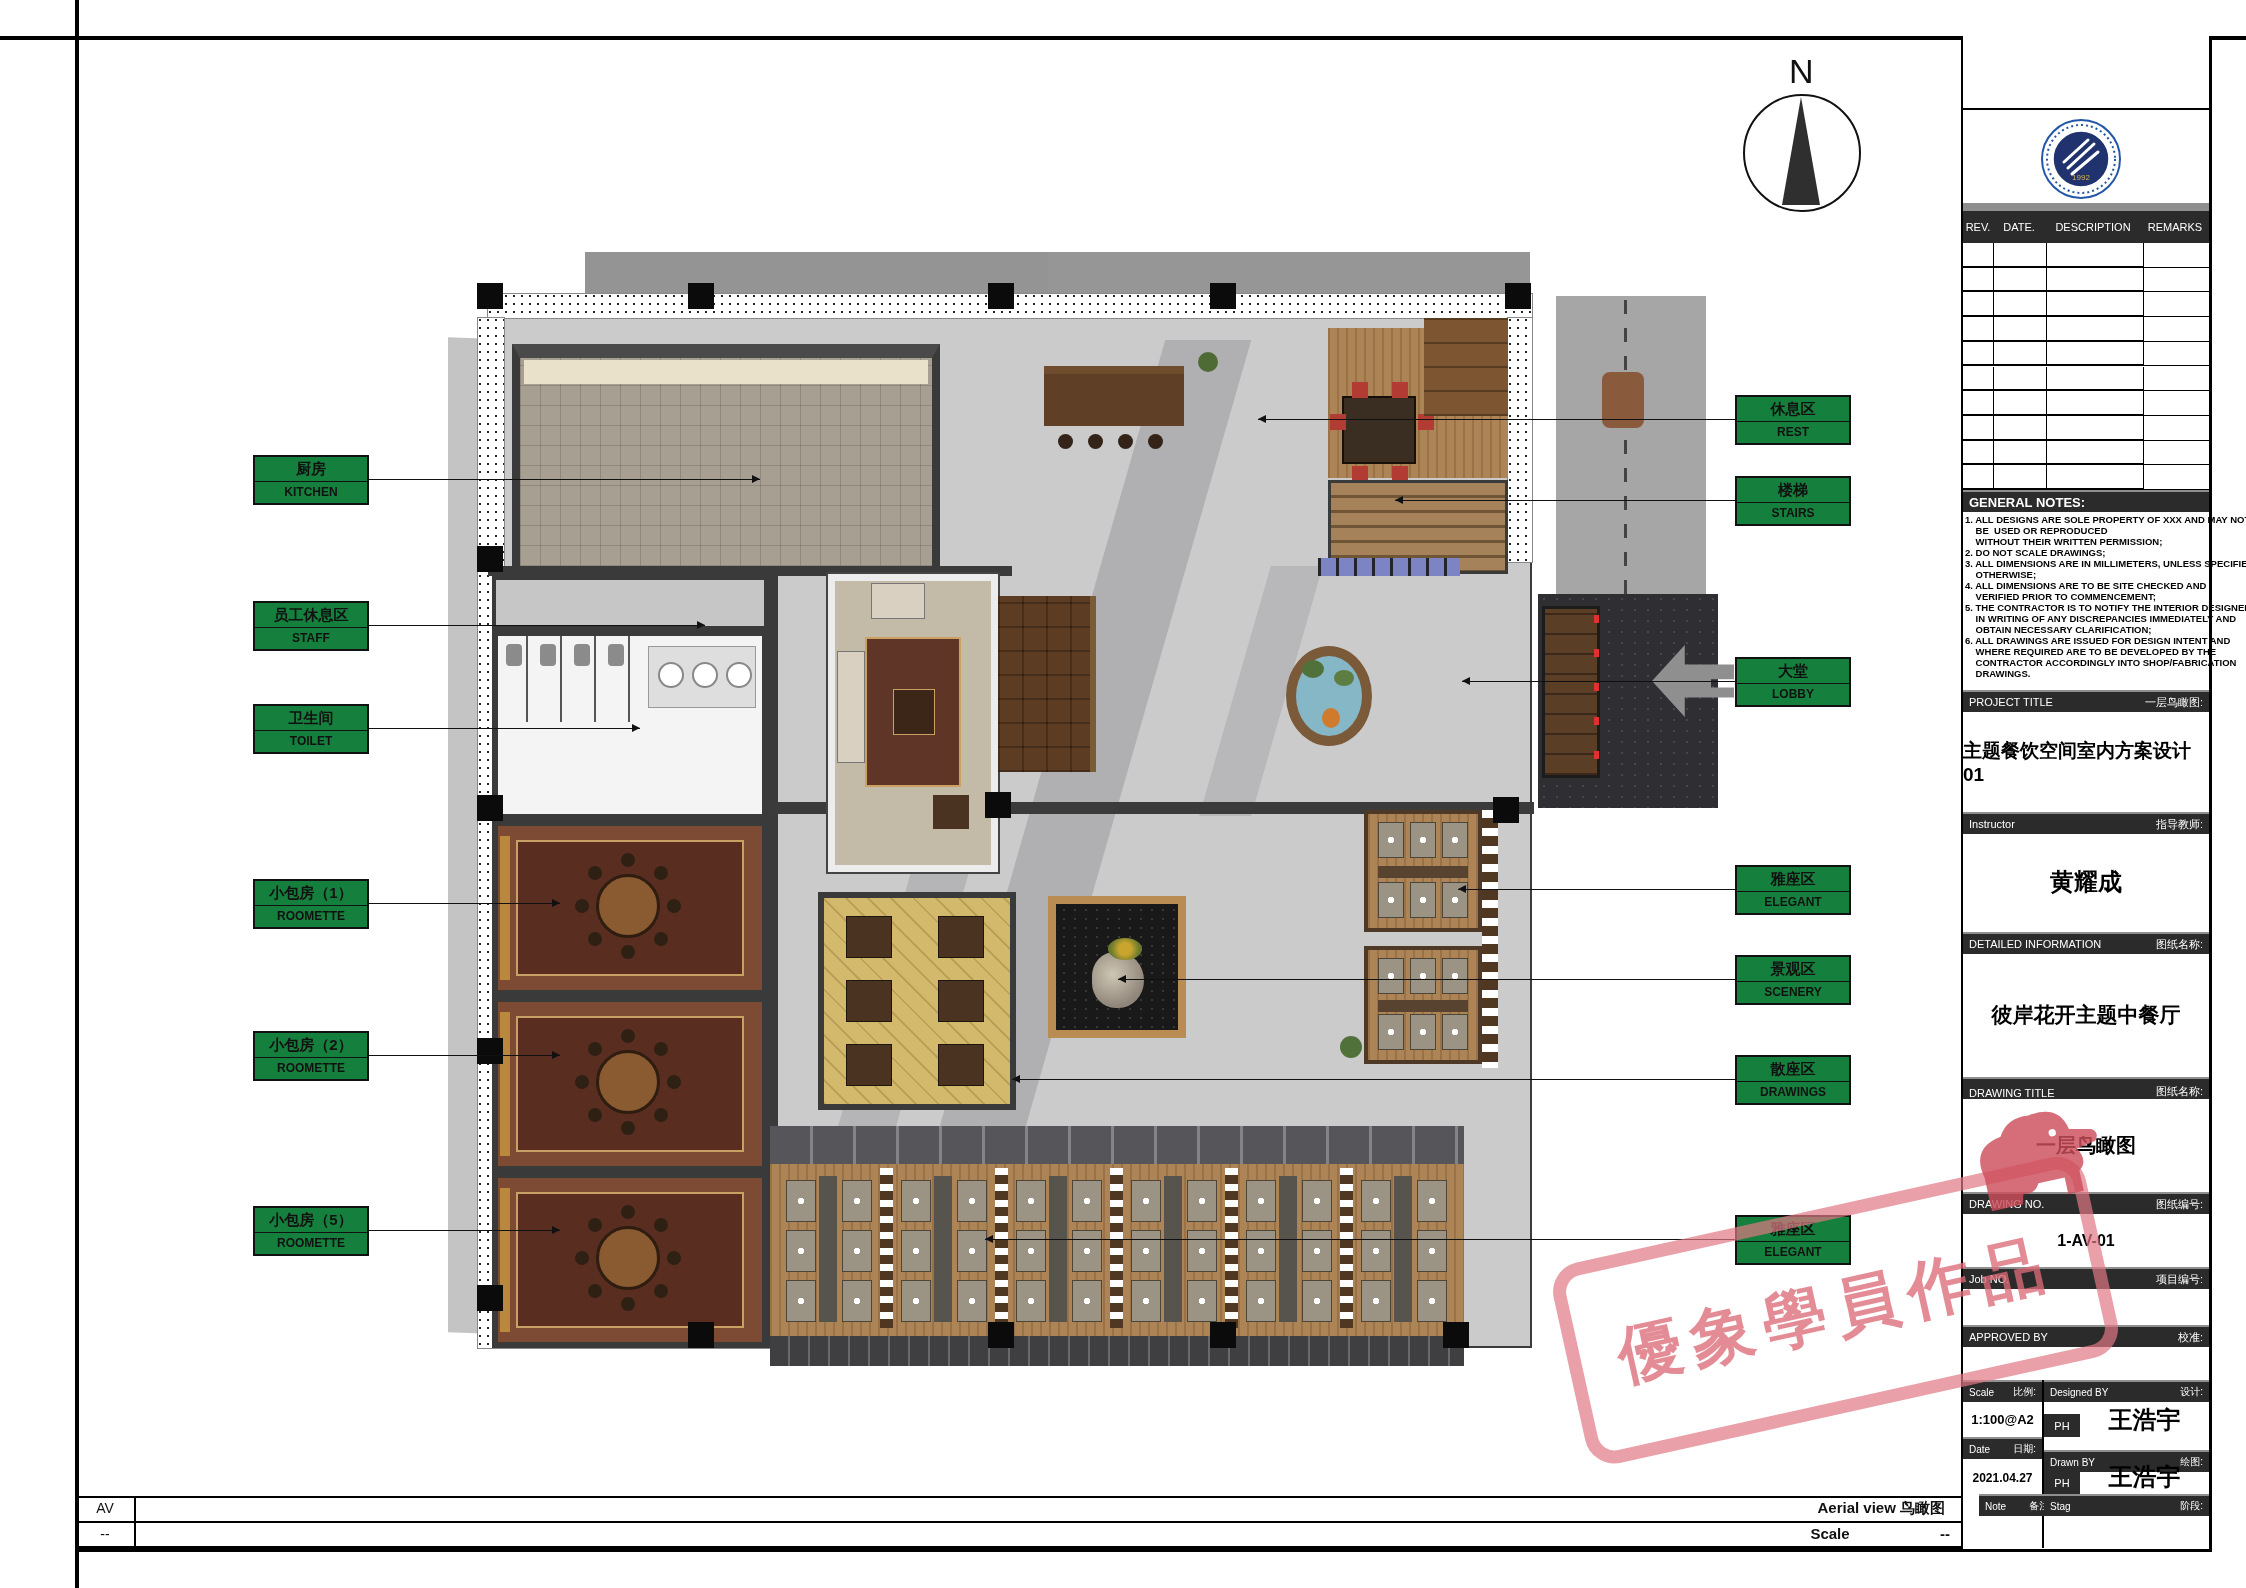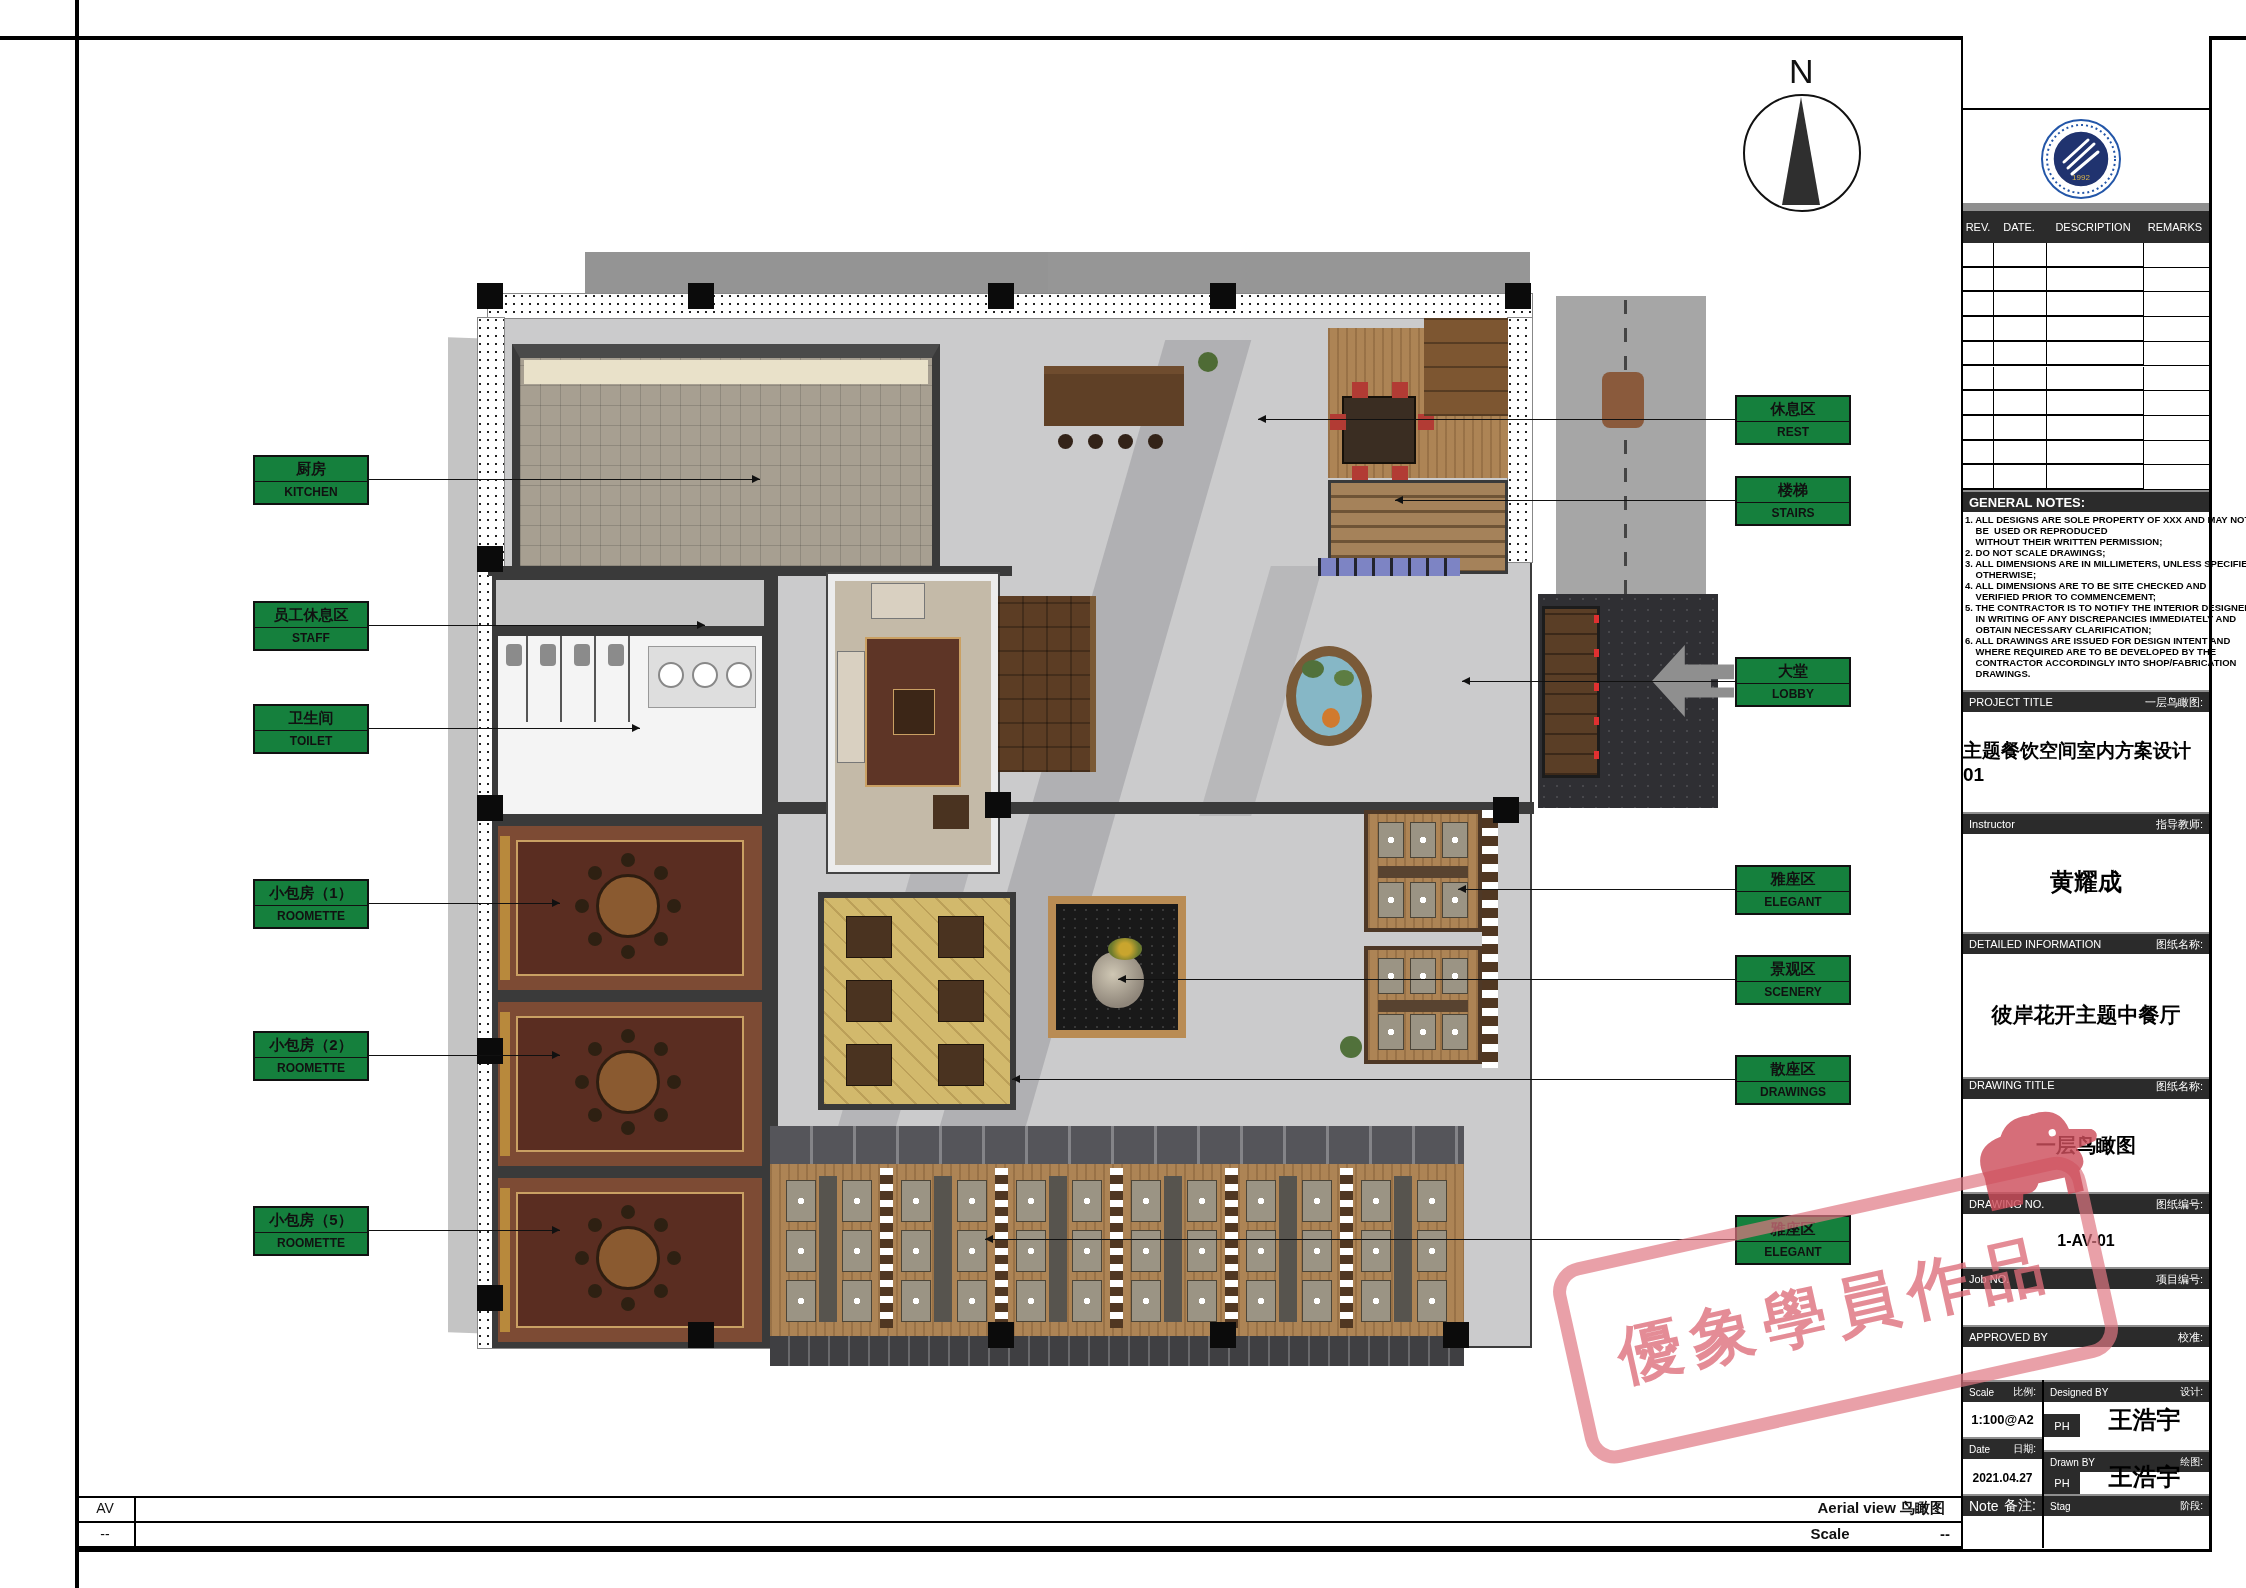--- a/index.html
+++ b/index.html
@@ -469,21 +469,21 @@
       <div style="position: absolute; left: 0px; top: 776px; width: 246px; height: 22px; background: rgb(43, 43, 43); color: rgb(255, 255, 255); font-size: 11px; display: flex; justify-content: space-between; align-items: center; padding: 0px 6px; box-sizing: border-box; border-top: 2px solid rgb(143, 143, 143);">
         <span>Instructor</span>
         <span>指导教师:</span>
       </div>
       <div style="position: absolute; left: 0px; top: 798px; width: 246px; height: 96px; display: flex; align-items: center; justify-content: center; font-weight: bold; font-size: 24px; color: rgb(0, 0, 0);">黄耀成</div>
       <div style="position: absolute; left: 0px; top: 896px; width: 246px; height: 22px; background: rgb(43, 43, 43); color: rgb(255, 255, 255); font-size: 11px; display: flex; justify-content: space-between; align-items: center; padding: 0px 6px; box-sizing: border-box; border-top: 2px solid rgb(143, 143, 143);">
         <span>DETAILED INFORMATION</span>
         <span>图纸名称:</span>
       </div>
       <div style="position: absolute; left: 0px; top: 918px; width: 246px; height: 121px; display: flex; align-items: center; justify-content: center; font-weight: bold; font-size: 21px; color: rgb(0, 0, 0);">彼岸花开主题中餐厅</div>
-      <div style="position: absolute; left: 0px; top: 1041px; width: 246px; height: 22px; background: rgb(43, 43, 43); color: rgb(255, 255, 255); font-size: 11px; display: flex; justify-content: space-between; align-items: flex-start; padding: 0px 6px; box-sizing: border-box; border-top: 2px solid rgb(143, 143, 143);">
+      <div style="position: absolute; left: 0px; top: 1041px; width: 246px; height: 22px; background: rgb(43, 43, 43); color: rgb(255, 255, 255); font-size: 11px; display: flex; justify-content: space-between; align-items: flex-end; padding: 0px 6px; box-sizing: border-box; border-top: 2px solid rgb(143, 143, 143);">
         <span>DRAWING TITLE</span>
         <span>图纸名称:</span>
       </div>
       <div style="position: absolute; left: 0px; top: 1063px; width: 246px; height: 93px; display: flex; align-items: center; justify-content: center; font-weight: bold; font-size: 20px; color: rgb(0, 0, 0);">一层鸟瞰图</div>
       <div style="position: absolute; left: 0px; top: 1156px; width: 246px; height: 22px; background: rgb(43, 43, 43); color: rgb(255, 255, 255); font-size: 11px; display: flex; justify-content: space-between; align-items: center; padding: 0px 6px; box-sizing: border-box; border-top: 2px solid rgb(143, 143, 143);">
         <span>DRAWING NO.</span>
         <span>图纸编号:</span>
       </div>
       <div style="position: absolute; left: 0px; top: 1178px; width: 246px; height: 53px; display: flex; align-items: center; justify-content: center; font-weight: bold; font-size: 16px; color: rgb(0, 0, 0);">1-AV-01</div>
       <div style="position: absolute; left: 0px; top: 1231px; width: 246px; height: 22px; background: rgb(43, 43, 43); color: rgb(255, 255, 255); font-size: 11px; display: flex; justify-content: space-between; align-items: center; padding: 0px 6px; box-sizing: border-box; border-top: 2px solid rgb(143, 143, 143);">
@@ -515,21 +515,21 @@
     <span>日期:</span>
   </div>
   <div class="tb-bar" style="left:81px;top:1401px;width:165px;font-size:10px;margin-top:13px;">
     <span>Drawn BY</span>
     <span>绘图:</span>
   </div>
   <div class="tb-val" style="top:1423px;width:79px;height:37px;font-size:12px;">2021.04.27</div>
   <div class="abs" style="left:81px;top:1435px;width:36px;height:23px;background:#2b2b2b;color:#fff;font-size:11px;display:flex;align-items:center;justify-content:center;">PH</div>
   <div class="tb-val" style="left:117px;top:1423px;width:129px;height:35px;font-size:24px;">王浩宇</div>
 
-  <div class="tb-bar" style="top:1458px;width:79px;font-size:14px;">
+  <div class="tb-bar" style="top:1458px;width:79px;font-size:10px;margin-left:16px;">
     <span>Note</span>
     <span>备注:</span>
   </div>
   <div class="tb-bar" style="left:81px;top:1458px;width:165px;font-size:10px;">
     <span>Stag</span>
     <span>阶段:</span>
   </div>
 </div>
 
 <div>

